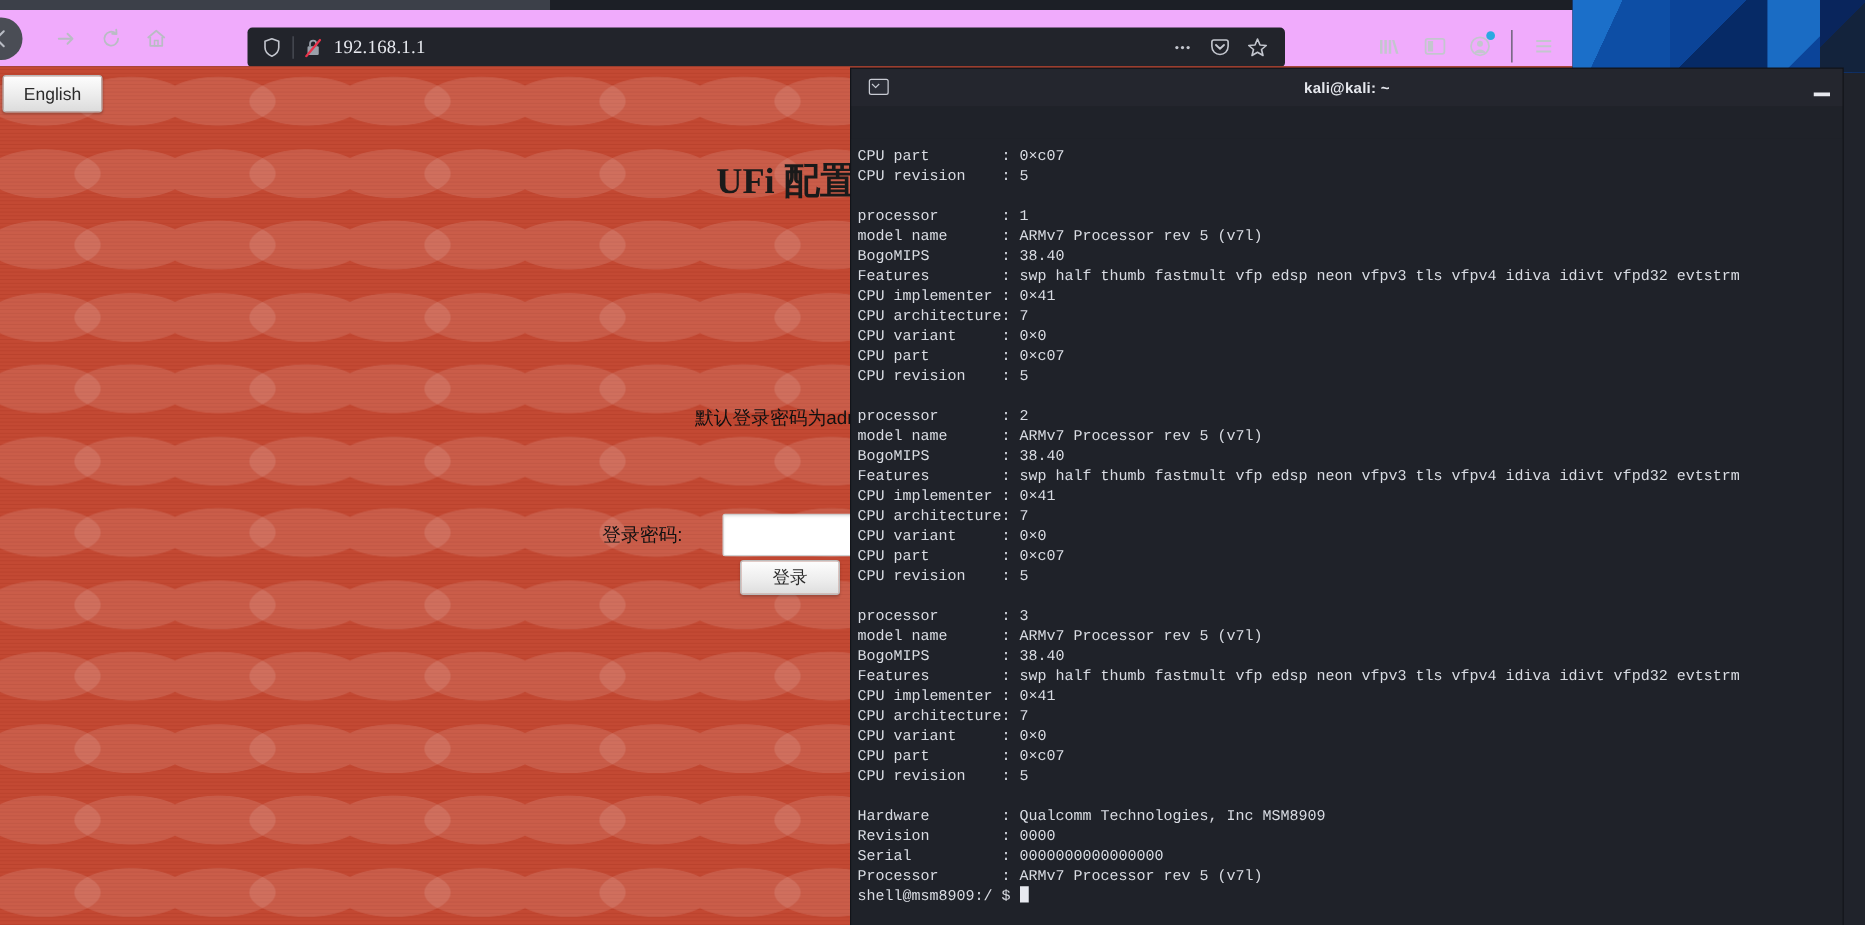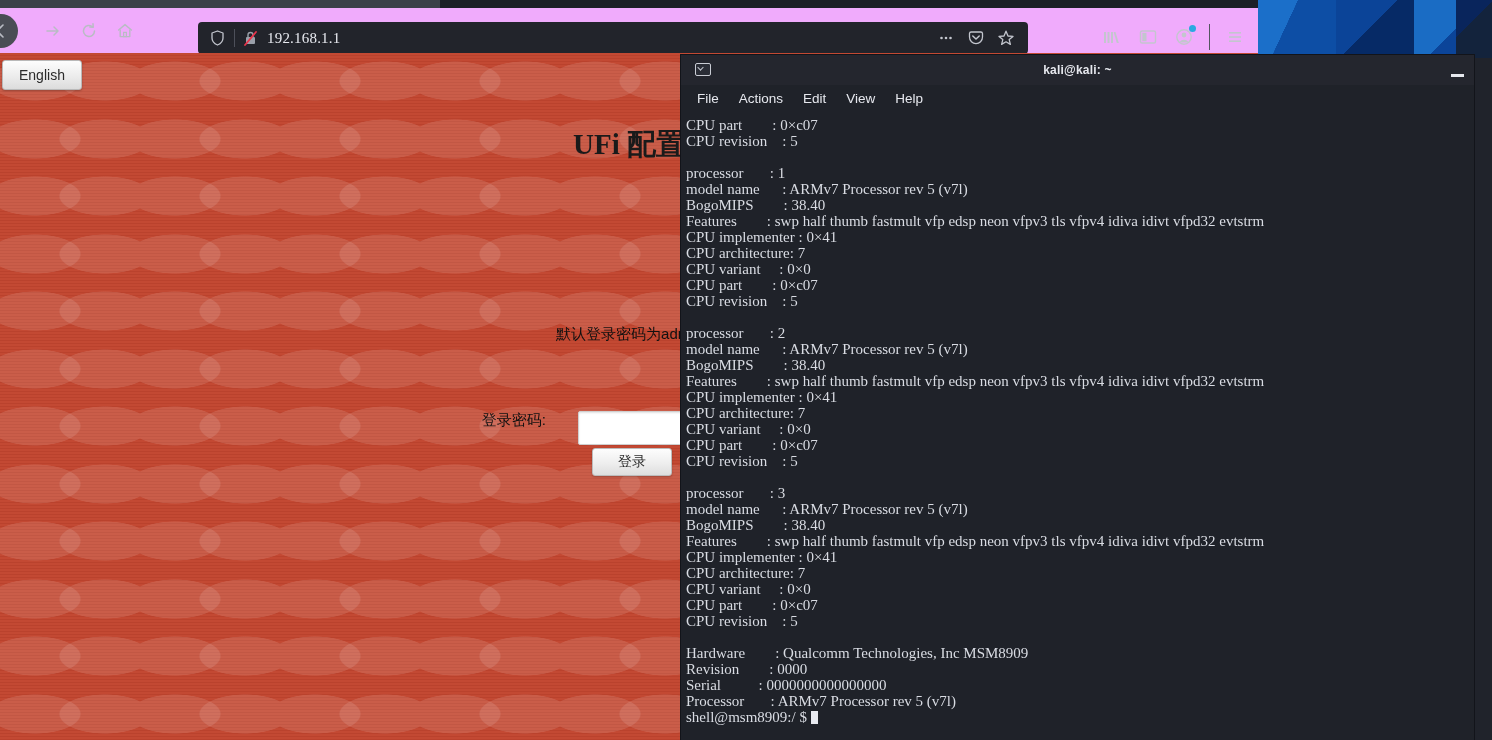--- a/index.html
+++ b/index.html
@@ -113,21 +113,21 @@
     font-family: "Liberation Serif", serif;
     font-weight: bold; font-size: 29px; color: #1a1a1a;
   }
   .page-note {
     position: absolute; left: 0; top: 272px; width: 1258px;
     text-align: center;
     font-size: 15px; color: #111; font-weight: 500;
   }
   .login-row {
     position: absolute; left: 0; top: 358px; width: 1258px;
-    display: flex; justify-content: center; align-items: flex-start; gap: 18px;
+    display: flex; justify-content: center; align-items: center; gap: 18px;
   }
   .login-label { font-size: 15px; color: #111; font-weight: 500; width: 180px; text-align: right; padding-right: 14px; }
   .login-input {
     width: 300px; height: 34px;
     background: #fff; border: 1px solid #cfcfcf; border-radius: 2px;
     box-shadow: inset 0 1px 2px rgba(0,0,0,0.12);
     font-size: 15px; padding: 0 8px; color: #222;
     outline: none;
   }
   .login-btn-row {
@@ -185,22 +185,22 @@
     font-size: 13.5px; color: #e6e8ee;
     padding: 2px 8px; border-radius: 3px;
   }
   .term-body {
     position: absolute; left: 0; top: 56px; right: 0; bottom: 0;
     background: #1f2229;
     padding: 6px 0 0 5px;
     overflow: hidden;
   }
   .term-line {
-    font-family: Liberation Serif, serif;
-    font-size: 15px; line-height: 16px;
+    font-family: Liberation Mono, monospace;
+    font-size: 12px; line-height: 16px;
     color: #d9dce3;
     white-space: pre;
   }
   .term-cursor {
     display: inline-block; width: 7.5px; height: 13px;
     background: #e8eaf0; vertical-align: -2px;
   }
 </style>
 </head>
 <body>
@@ -338,27 +338,20 @@
         <button class="login-btn">登录</button>
       </div>
     </div>
   </div>
 
   <div class="terminal">
     <div class="term-titlebar">
       <span class="term-icon"></span>
       <span class="term-title">kali@kali: ~</span>
       <span class="term-min"></span>
-    </div>
-    <div class="term-menubar">
-      <span class="term-menu-item">File</span>
-      <span class="term-menu-item">Actions</span>
-      <span class="term-menu-item">Edit</span>
-      <span class="term-menu-item">View</span>
-      <span class="term-menu-item">Help</span>
     </div>
     <div class="term-body" id="term-body">
         <div class="term-line">CPU part        : 0×c07</div>
         <div class="term-line">CPU revision    : 5</div>
         <div class="term-line">&nbsp;</div>
         <div class="term-line">processor       : 1</div>
         <div class="term-line">model name      : ARMv7 Processor rev 5 (v7l)</div>
         <div class="term-line">BogoMIPS        : 38.40</div>
         <div class="term-line">Features        : swp half thumb fastmult vfp edsp neon vfpv3 tls vfpv4 idiva idivt vfpd32 evtstrm</div>
         <div class="term-line">CPU implementer : 0×41</div>

